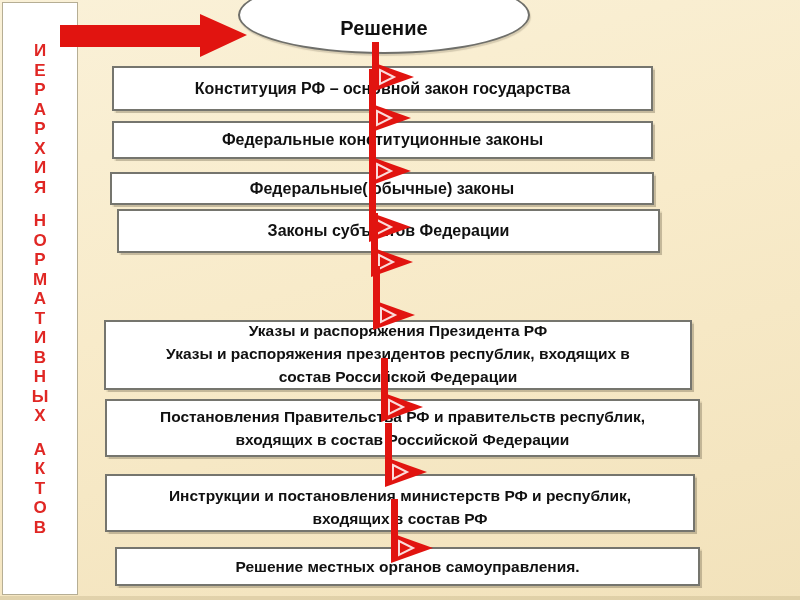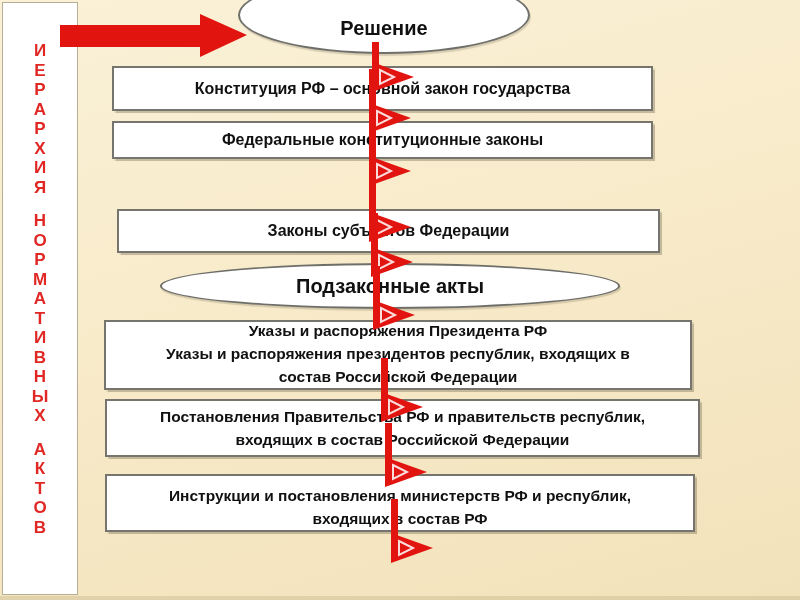--- a/index.html
+++ b/index.html
@@ -91,40 +91,43 @@
   <div class="ellipse e1">
     <span class="elabel">Решение</span>
   </div>
 
   <div class="box law b1">
     <div class="box-text">Конституция РФ – основной закон государства</div>
   </div>
   <div class="box law b2">
     <div class="box-text">Федеральные конституционные законы</div>
   </div>
+  <div class="box law b3">
+    <div class="box-text">Федеральные( обычные) законы</div>
+  </div>
   <div class="box law b4">
     <div class="box-text">Законы субъектов Федерации</div>
   </div>
 
-  <div class="ellipse e2">
-    <span class="elabel">Подзаконные акты</span>
-  </div>
 
   <div class="box bylaw b5">
     <div class="box-text">Указы и распоряжения Президента РФ
 Указы и распоряжения президентов республик, входящих в
 состав Российской Федерации</div>
   </div>
   <div class="box bylaw b6">
     <div class="box-text">Постановления Правительства РФ и правительств республик,
 входящих в состав Российской Федерации</div>
   </div>
   <div class="box bylaw b7">
     <div class="box-text">Инструкции и постановления министерств РФ и республик,
 входящих в состав РФ</div>
+  </div>
+  <div class="box bylaw b8">
+    <div class="box-text">Решение местных органов самоуправления.</div>
   </div>
 
   <div class="flag f1">
     <svg width="46" height="64" viewBox="0 0 46 64">
       <rect x="0" y="14" width="7" height="32" fill="#e11410"></rect>
       <polygon points="0,34 42,49 0,64" fill="#e11410"></polygon>
       <polygon points="8,42 22,49 8,56" fill="none" stroke="#ffffff" stroke-width="2" opacity="0.85"></polygon>
     </svg>
   </div>
   <div class="flag f2">

